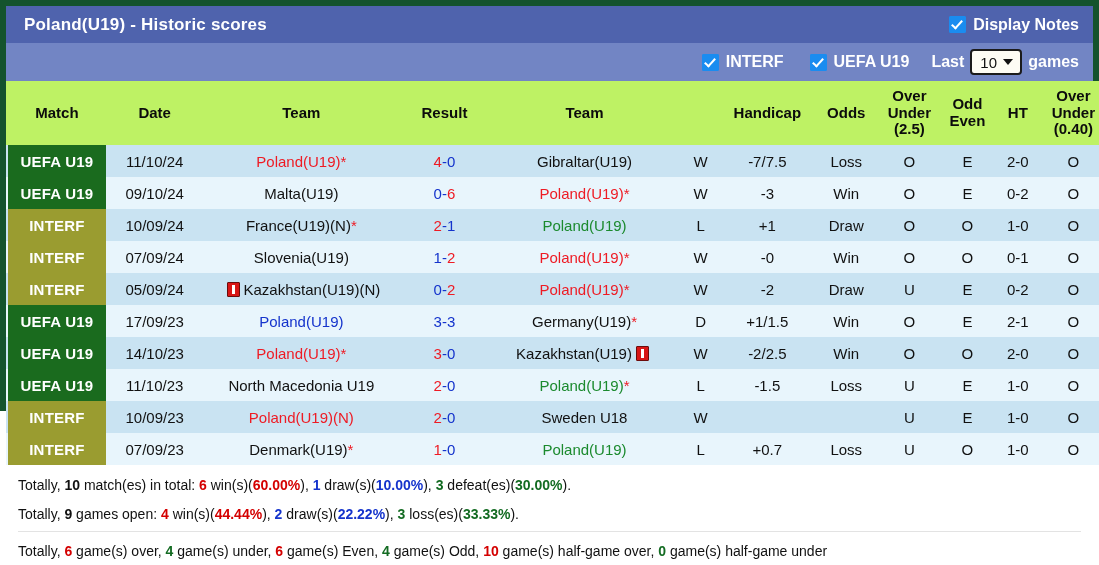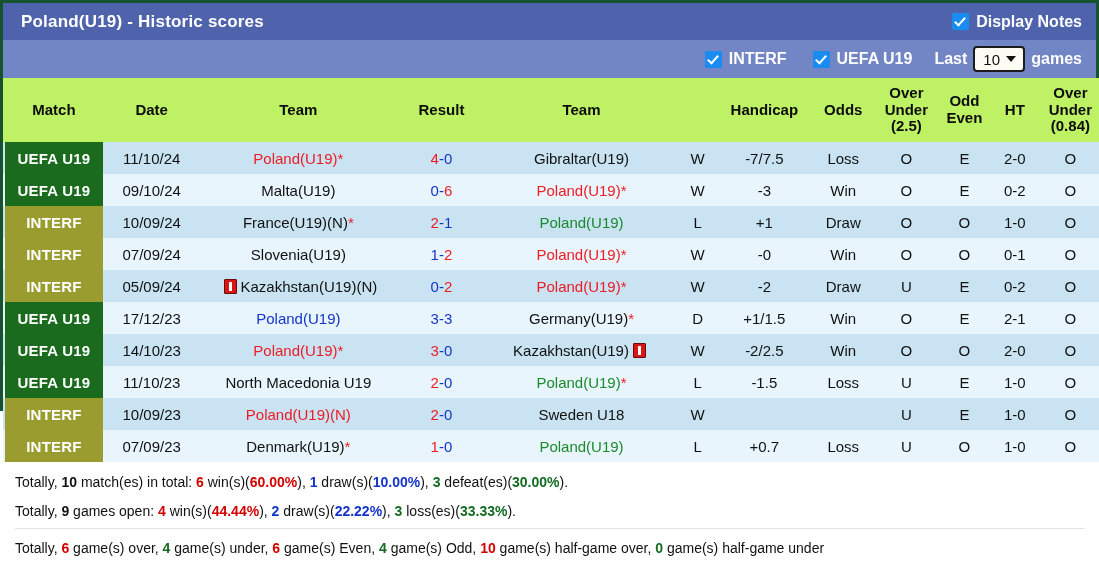--- a/index.html
+++ b/index.html
@@ -1,21 +1,21 @@
 <!DOCTYPE html>
 <html><head>
 <meta charset="utf-8">
 <style>
   html,body{margin:0;padding:0;background:#ffffff;}
   body{
     font-family:"Liberation Sans","DejaVu Sans",sans-serif;
     width:1099px;height:565px;overflow:hidden;
     -webkit-font-smoothing:antialiased;
   }
-  .app{width:1099px;height:411px;box-sizing:border-box;border:3px solid #14532d;background:#fff;position:relative;}
+  .app{width:1099px;height:411px;box-sizing:border-box;border:6px solid #14532d;background:#fff;position:relative;}
 
   
   .titlebar{
     height:37px;background:#4f63ad;display:flex;align-items:center;
     padding:0 14px 0 18px;box-sizing:border-box;
   }
   .title{color:#fff;font-size:17px;font-weight:bold;letter-spacing:.2px;}
   .spacer{flex:1 1 auto;}
   .filterbar{
     height:38px;background:#7285c4;display:flex;align-items:center;justify-content:flex-end;
@@ -157,21 +157,21 @@
           <span>(2.5)</span>
         </th>
         <th>
           <span>Odd</span><br>
           <span>Even</span>
         </th>
         <th>HT</th>
         <th>
           <span>Over</span><br>
           <span>Under</span><br>
-          <span>(0.84)</span>
+          <span>(0.40)</span>
         </th>
       </tr>
     </thead>
     <tbody id="tbody">
         <tr class="odd">
           <td class="badge">
             <div class="badge-in badge-uefa">UEFA U19</div>
           </td>
           <td>11/10/24</td>
           <td><span class="t-red">Poland(U19)</span><span class="star">*</span></td>
@@ -246,21 +246,21 @@
           <td class="d">Draw</td>
           <td class="u-green">U</td>
           <td class="e-red">E</td>
           <td class="t-black">0-2</td>
           <td class="o-red">O</td>
         </tr>
         <tr class="even">
           <td class="badge">
             <div class="badge-in badge-uefa">UEFA U19</div>
           </td>
-          <td>17/12/23</td>
+          <td>17/09/23</td>
           <td><span class="t-blue">Poland(U19)</span></td>
           <td><span class="t-blue">3</span><span class="t-blue">-</span><span class="t-blue">3</span></td>
           <td><span class="t-black">Germany(U19)</span><span class="star">*</span></td>
           <td class="d">D</td>
           <td class="t-darkblue">+1/1.5</td>
           <td class="w">Win</td>
           <td class="o-red">O</td>
           <td class="e-red">E</td>
           <td class="t-black">2-1</td>
           <td class="o-red">O</td>

